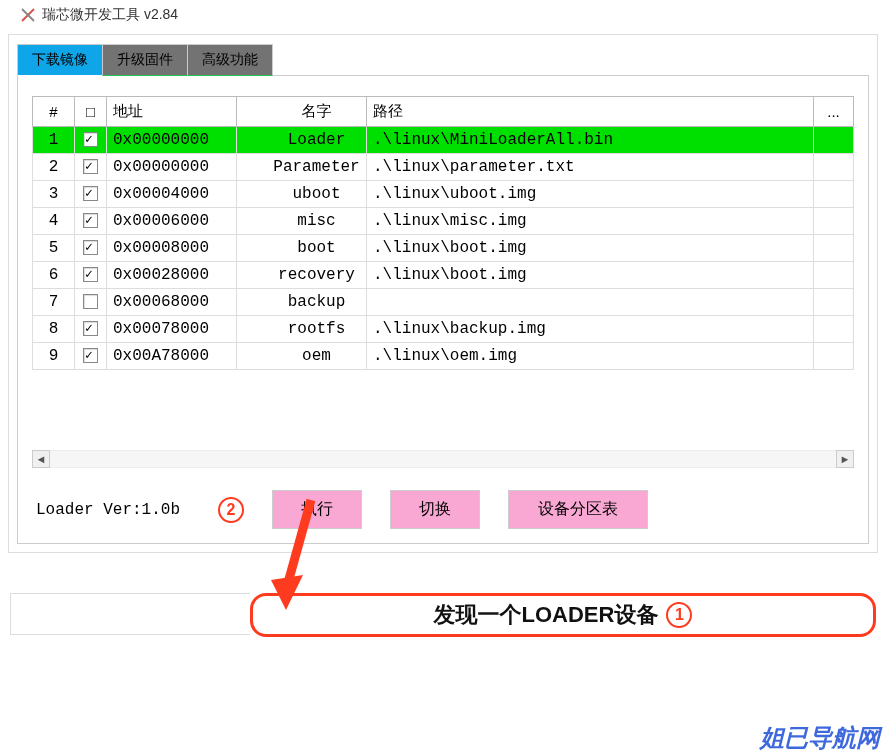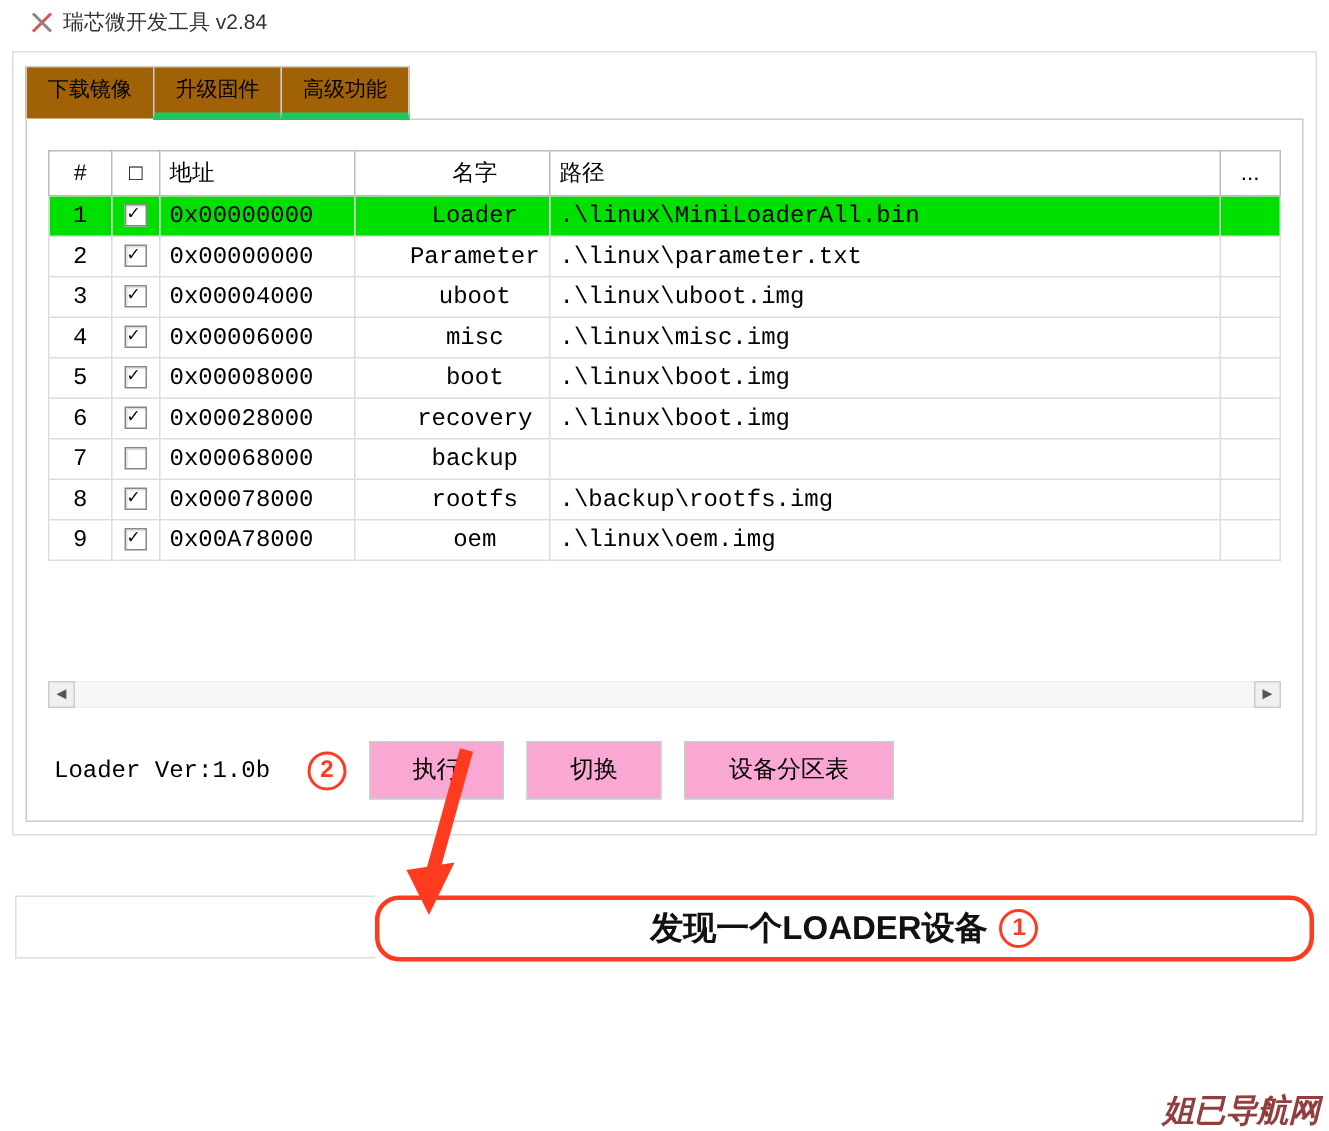--- a/index.html
+++ b/index.html
@@ -33,30 +33,30 @@
     position: relative;
   }
   .tab-strip {
     display: flex;
     position: relative;
     top: 1px;
   }
   .tab {
     border: 1px solid #ccc;
     border-bottom: 1px solid #fff;
-    background: #a16207;
+    background: #0ea5e9;
     padding: 6px 14px;
     font-size: 14px;
     font-family: "Microsoft YaHei", sans-serif;
     cursor: pointer;
     margin-right: -1px;
   }
   .tab.inactive {
-    border-bottom: 5px solid #22c55e;
-    background: #a16207;
+    border-bottom: 1px solid #22c55e;
+    background: #737373;
   }
   .tab-content {
     border: 1px solid #ccc;
     padding: 20px 14px 14px 14px;
   }
   .table-wrap {
     padding: 0;
   }
   table.data-table {
     border-collapse: collapse;
@@ -151,21 +151,21 @@
     flex: 1;
     height: 18px;
     background: #f6f6f6;
     border-top: 1px solid #eee;
     border-bottom: 1px solid #eee;
   }
   .action-row {
     display: flex;
     align-items: center;
     margin-top: 22px;
-    gap: 15px;
+    gap: 28px;
     padding: 0 4px;
     font-family: "SimSun", "Courier New", monospace;
     font-size: 16px;
   }
   .loader-label {
     flex: 0 0 auto;
   }
   .annotation-2 {
     width: 26px;
     height: 26px;
@@ -237,24 +237,24 @@
     display: inline-flex;
     align-items: center;
     justify-content: center;
     margin-left: 8px;
     font-family: Arial, sans-serif;
   }
   .watermark {
     position: absolute;
     right: 6px;
     bottom: 0;
-    font-size: 21px;
+    font-size: 24px;
     font-weight: bold;
     font-style: italic;
-    color: #7f1d1d;
+    color: #1d4ed8;
     opacity: 0.85;
     font-family: "Microsoft YaHei", sans-serif;
   }
 </style>
 </head>
 <body>
 
 <div class="title-bar">
   <span class="title-icon">
     <svg width="16" height="16" viewBox="0 0 16 16">
@@ -342,21 +342,21 @@
               <td class="addr-col">0x00068000</td>
               <td class="name-col">backup</td>
               <td class="path-col"></td>
               <td class="more-col"></td>
             </tr>
             <tr>
               <td class="num-col">8</td>
               <td class="chk-col"><span class="checkbox-vis checked"></span></td>
               <td class="addr-col">0x00078000</td>
               <td class="name-col">rootfs</td>
-              <td class="path-col">.\backup\rootfs.img</td>
+              <td class="path-col">.\linux\backup.img</td>
               <td class="more-col"></td>
             </tr>
             <tr>
               <td class="num-col">9</td>
               <td class="chk-col"><span class="checkbox-vis checked"></span></td>
               <td class="addr-col">0x00A78000</td>
               <td class="name-col">oem</td>
               <td class="path-col">.\linux\oem.img</td>
               <td class="more-col"></td>
             </tr>

